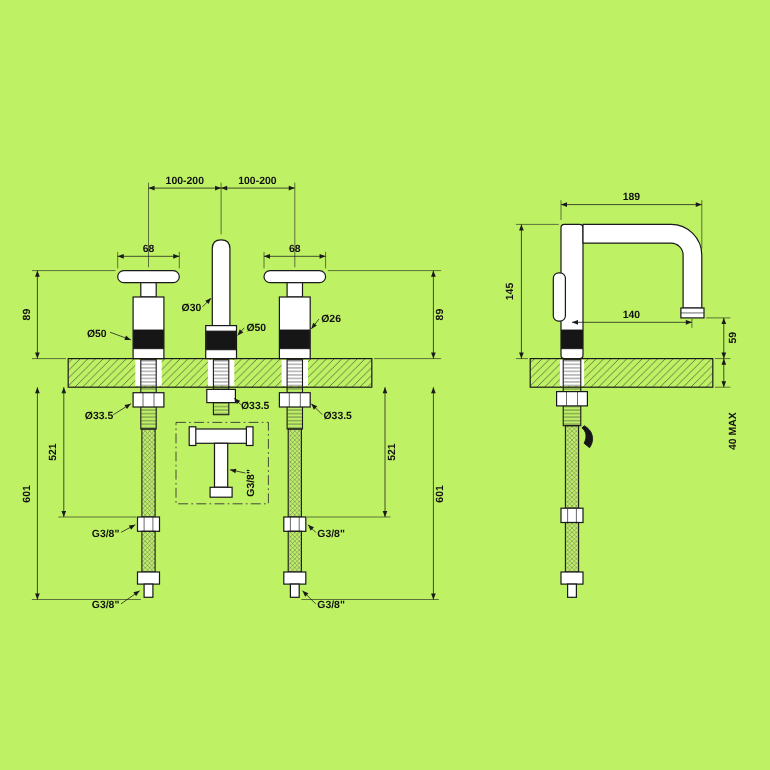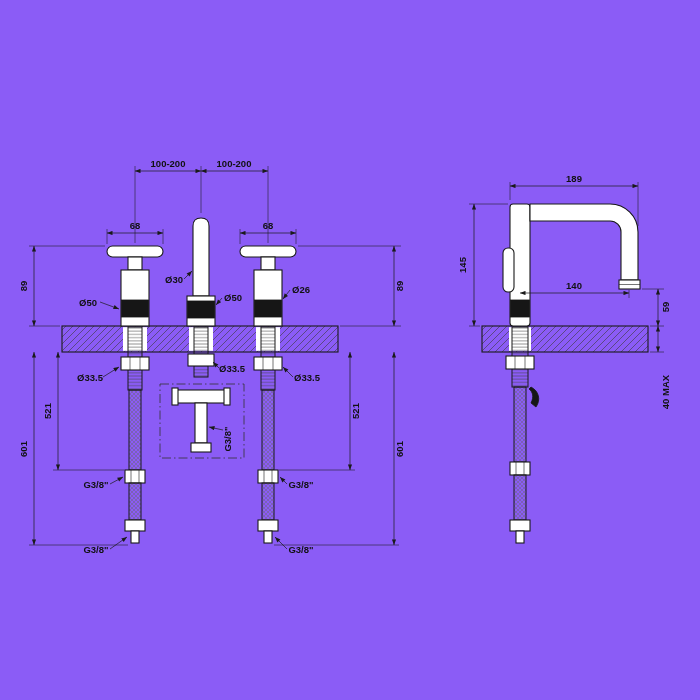--- a/index.html
+++ b/index.html
@@ -1,16 +1,16 @@
 <!DOCTYPE html>
 <html><head>
 <meta charset="utf-8">
 <style>
   html,body{margin:0;padding:0;background:#fff;}
-  .canvas{width:700px;height:700px;position:relative;background:#8b5cf6;font-family:"Liberation Sans",sans-serif;}
+  .canvas{width:700px;height:700px;position:relative;background:#bef264;font-family:"Liberation Sans",sans-serif;}
   svg{display:block;}
   .obj{fill:#fff;stroke:#1a1a1a;stroke-width:1.1;}
   .dark{fill:#161616;stroke:#161616;stroke-width:0.8;}
   .thr{fill:url(#pThread);stroke:#1a1a1a;stroke-width:1;}
   .hose{fill:url(#pBraid);stroke:#1a1a1a;stroke-width:1;}
   .hatch{fill:url(#pHatch);stroke:#1a1a1a;stroke-width:1.1;}
   .gap{fill:#fff;stroke:none;}
   .dim{stroke:#1a1a1a;stroke-width:0.7;fill:none;}
   .ext{stroke:#1a1a1a;stroke-width:0.55;fill:none;}
   .ldr{stroke:#1a1a1a;stroke-width:0.7;fill:none;}

